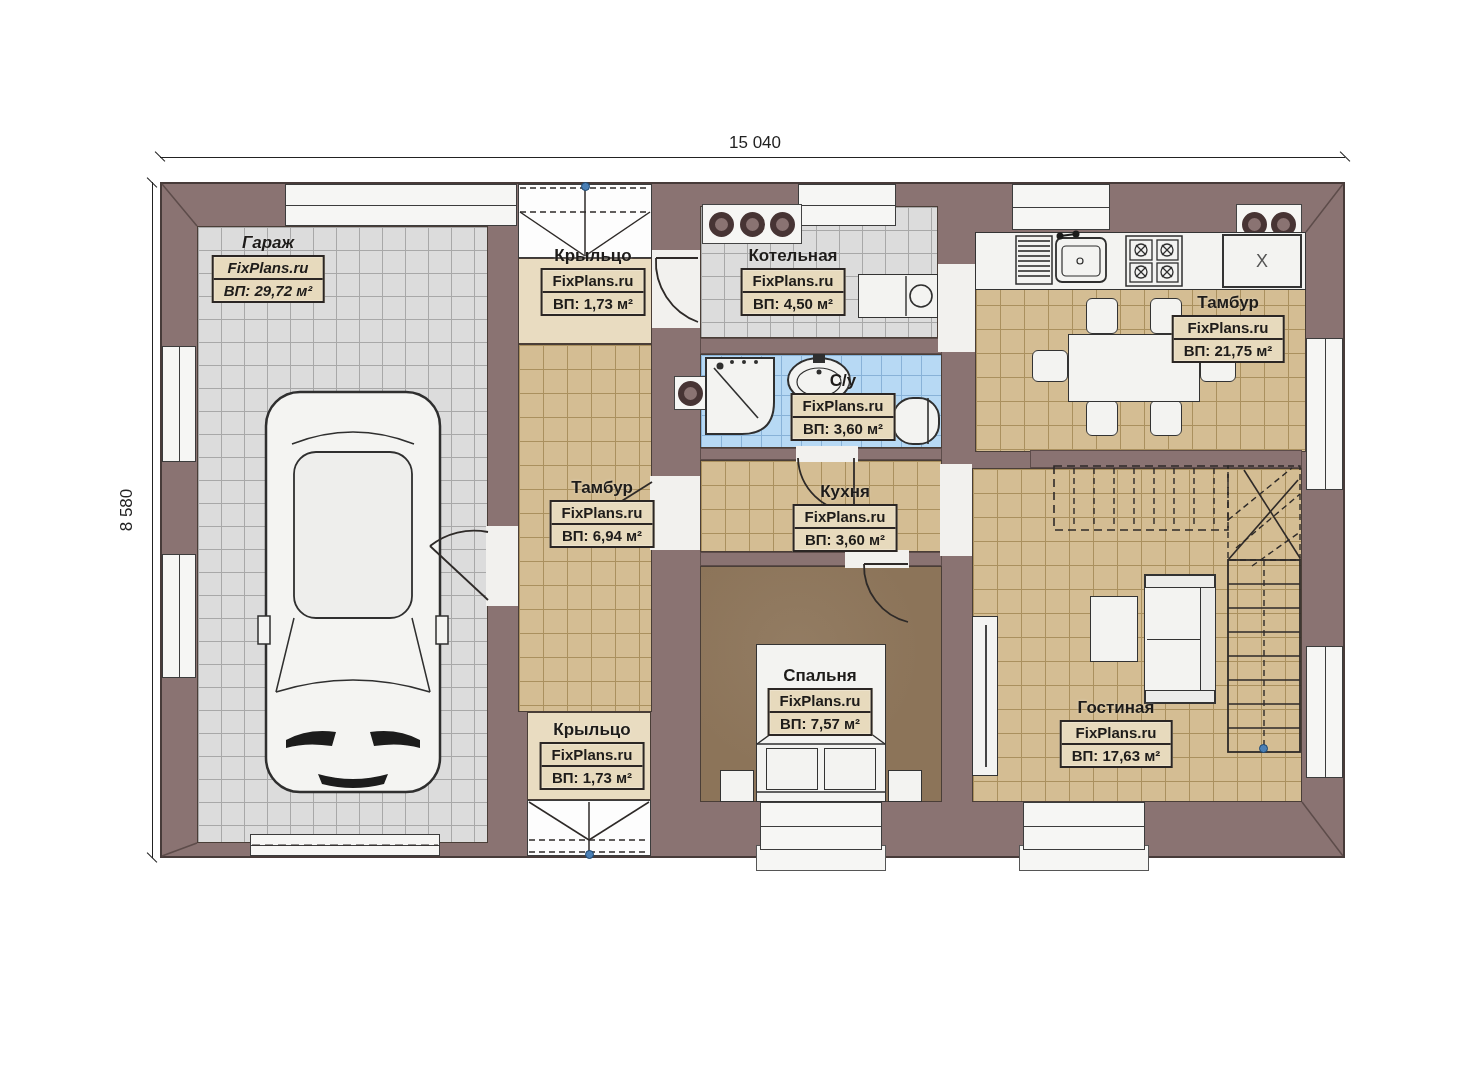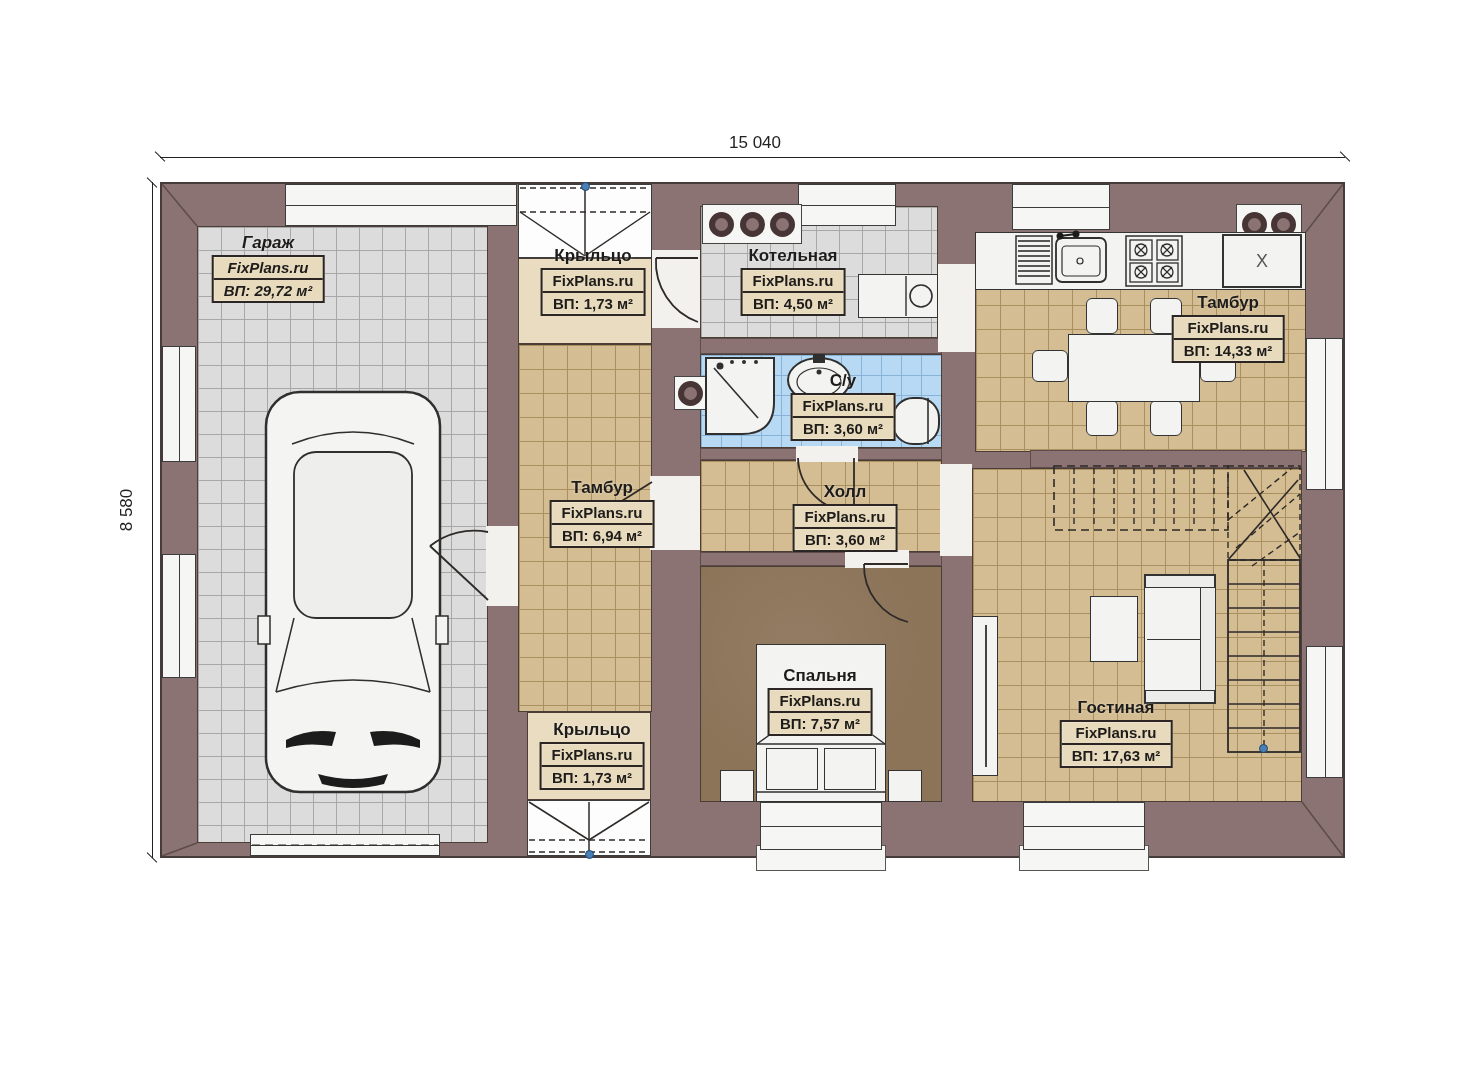--- a/index.html
+++ b/index.html
@@ -364,39 +364,39 @@
     <div class="room-name">Котельная</div>
     <div class="label-box">
       <div class="label-row">FixPlans.ru</div>
       <div class="label-row">ВП: 4,50 м²</div>
     </div>
   </div>
   <div class="room-label" style="left:1228px;top:293px;">
     <div class="room-name">Тамбур</div>
     <div class="label-box">
       <div class="label-row">FixPlans.ru</div>
-      <div class="label-row">ВП: 14,33 м²</div>
+      <div class="label-row">ВП: 21,75 м²</div>
     </div>
   </div>
   <div class="room-label" style="left:843px;top:371px;">
     <div class="room-name">С/у</div>
     <div class="label-box">
       <div class="label-row">FixPlans.ru</div>
       <div class="label-row">ВП: 3,60 м²</div>
     </div>
   </div>
   <div class="room-label" style="left:602px;top:478px;">
     <div class="room-name">Тамбур</div>
     <div class="label-box">
       <div class="label-row">FixPlans.ru</div>
       <div class="label-row">ВП: 6,94 м²</div>
     </div>
   </div>
   <div class="room-label" style="left:845px;top:482px;">
-    <div class="room-name">Холл</div>
+    <div class="room-name">Кухня</div>
     <div class="label-box">
       <div class="label-row">FixPlans.ru</div>
       <div class="label-row">ВП: 3,60 м²</div>
     </div>
   </div>
   <div class="room-label" style="left:820px;top:666px;">
     <div class="room-name">Спальня</div>
     <div class="label-box">
       <div class="label-row">FixPlans.ru</div>
       <div class="label-row">ВП: 7,57 м²</div>

